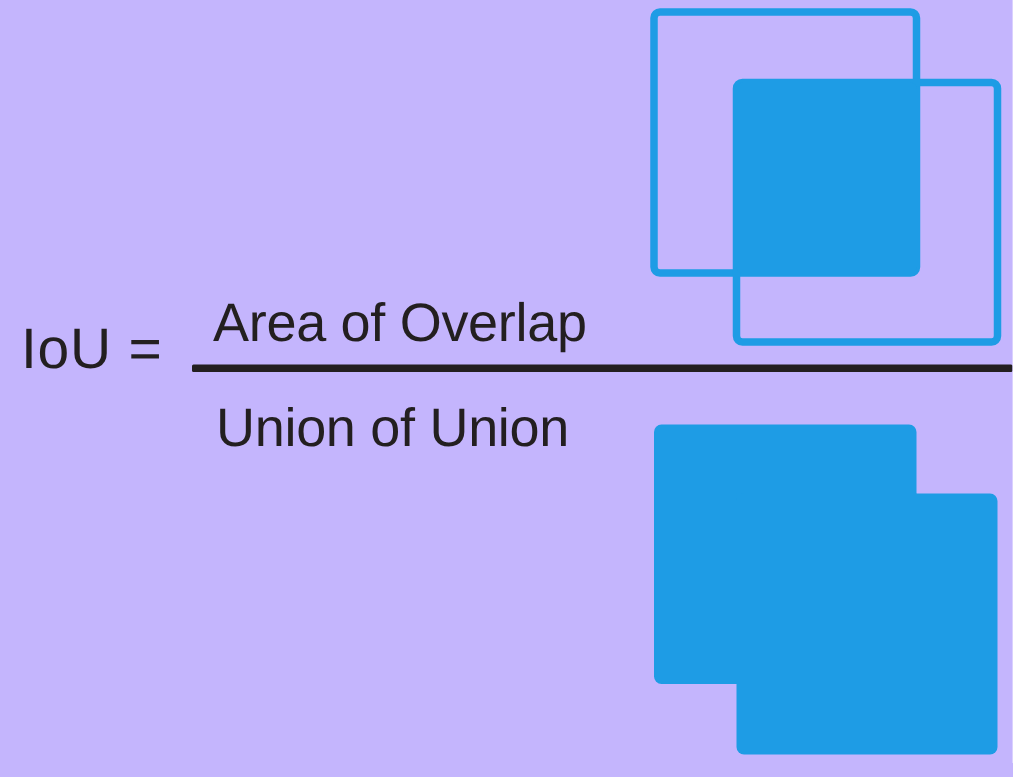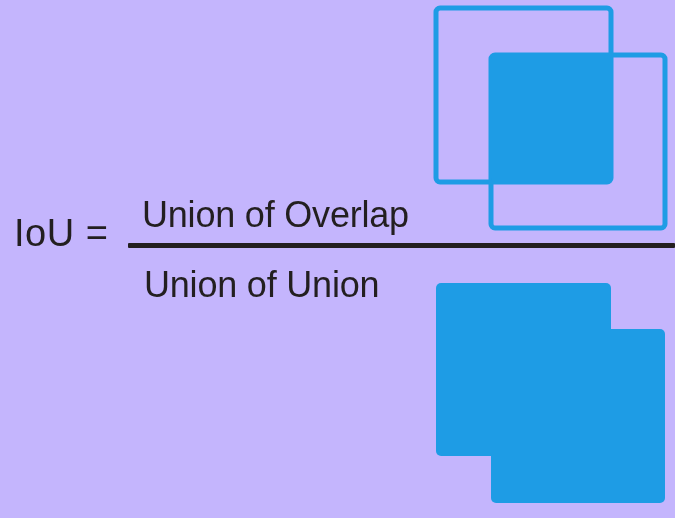--- a/index.html
+++ b/index.html
@@ -94,21 +94,21 @@
     overflow: visible;
   }
 </style>
 </head>
 <body>
 
 <div id="stage" style="background: #c4b5fd; padding-left: 16px;">
 
   <div class="formula-lhs" style="color: rgb(35, 31, 32);">IoU =</div>
 
-  <div class="fraction-numerator" style="color: rgb(35, 31, 32);">Union of Overlap</div>
+  <div class="fraction-numerator" style="color: rgb(35, 31, 32);">Area of Overlap</div>
 
   <div class="fraction-bar" style="background: rgb(35, 31, 32);"></div>
 
   <div class="fraction-denominator" style="color: rgb(35, 31, 32);">Union of Union</div>
 
   <div class="diagram" id="overlap-diagram">
     <svg width="250" height="240" viewBox="0 0 250 240" xmlns="http://www.w3.org/2000/svg">
 
       <rect x="11" y="8" width="175" height="174" rx="4" ry="4" fill="none" stroke="#1E9CE5" stroke-width="5"></rect>
 

